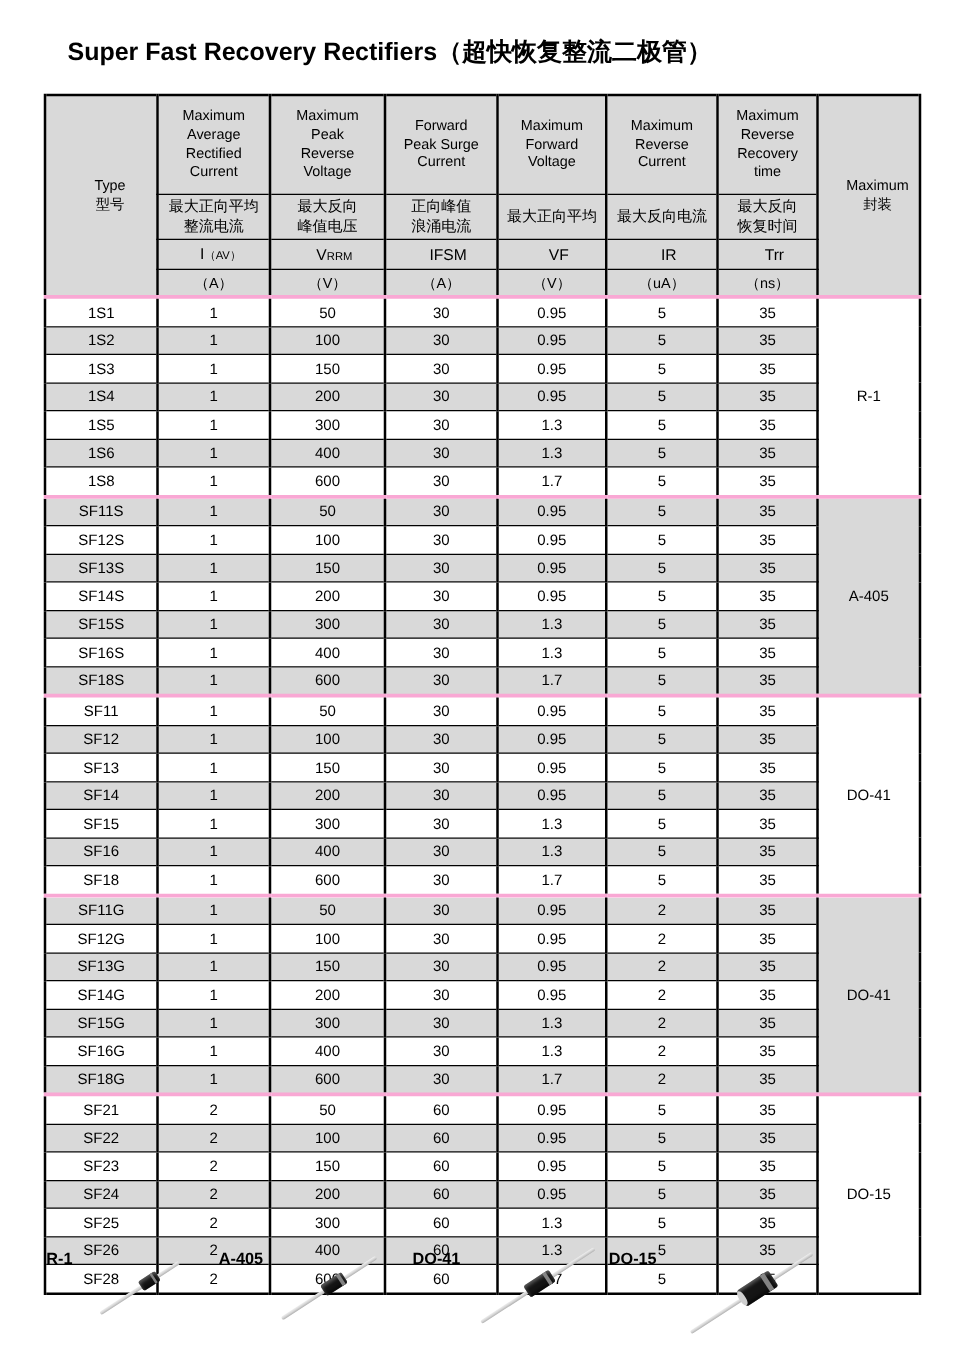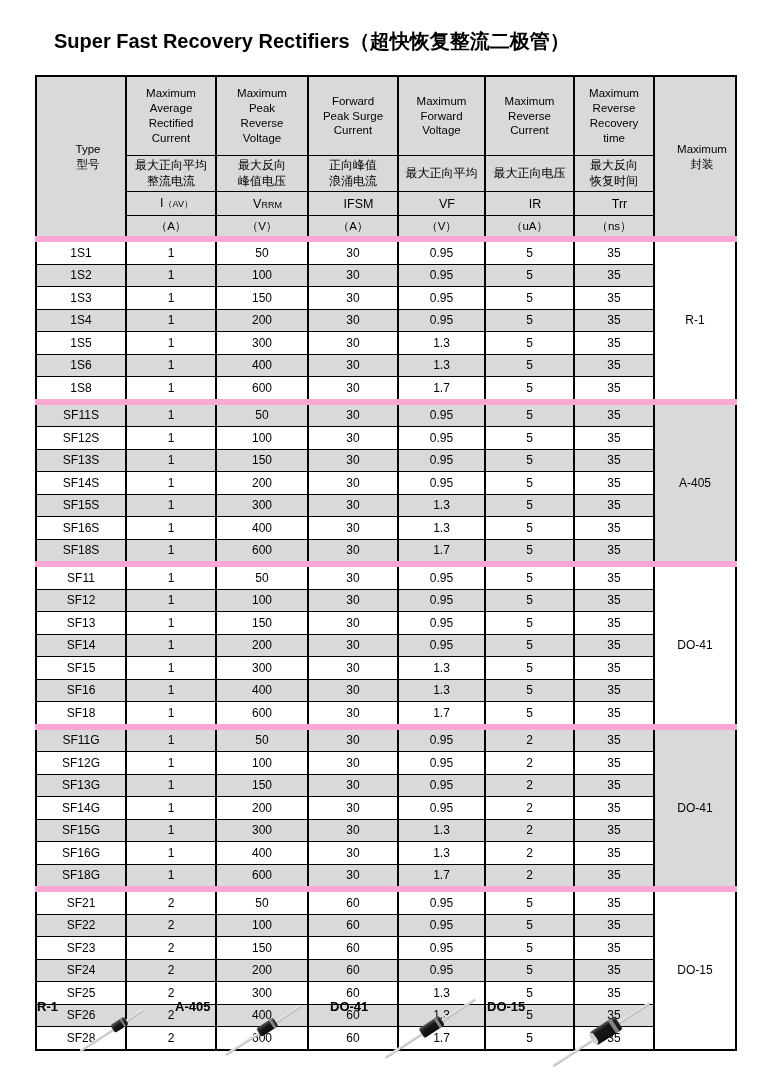--- a/index.html
+++ b/index.html
@@ -26,21 +26,21 @@
   .spec thead th { background:#d9d9d9; font-weight:normal; }
   tr.h-en th  { height:78px; font-size:11.5px; line-height:1.3; white-space:pre-line; }
   tr.h-zh th  { height:35px; font-size:12px;   line-height:1.3; white-space:pre-line; }
   tr.h-sym th { height:23px; font-size:12.5px;padding-left:12px; }
   tr.h-unit th{ height:20px; font-size:11.5px; border-bottom:2px solid #000; }
   .sym-sub { font-size:9px; }
   th.merged { font-size:12.5px; line-height:1.45;padding-left:15px; }
   .spec tbody td { height:21.5px; font-size:12px; background:#fff; }
   .spec tbody tr.shade td { background:#d9d9d9; }
   .spec tbody td.pkg { background:#fff; font-size:12px; }
-  .spec tbody tr.group-start td { border-top:6px solid #f9a8d4; }
+  .spec tbody tr.group-start td { border-top:3px solid #f9a8d4; }
   
   .pkg-label {
     position:absolute; top:999px; font-size:13px; font-weight:bold; white-space:nowrap;
   }
   .lbl-r1   { left:37px; }
   .lbl-a405 { left:175px; }
   .lbl-do41 { left:330px; }
   .lbl-do15 { left:487px; }
   .diode { position:absolute; height:16px; transform:rotate(-33deg); }
   .d-r1   { left:74px;  top:1022px; width:75px;  }
@@ -113,21 +113,21 @@
       <th rowspan="4" class="merged"><div>Maximum</div><div>封装</div></th>
     </tr>
     <tr class="h-zh">
       <th>最大正向平均
 整流电流</th>
       <th>最大反向
 峰值电压</th>
       <th>正向峰值
 浪涌电流</th>
       <th>最大正向平均</th>
-      <th>最大正向电压</th>
+      <th>最大反向电流</th>
       <th>最大反向
 恢复时间</th>
     </tr>
     <tr class="h-sym">
       <th><span>I</span><span class="sym-sub">（AV）</span></th>
       <th><span>V</span><span class="sym-sub">RRM</span></th>
       <th><span>IFSM</span><span class="sym-sub"></span></th>
       <th><span>VF</span><span class="sym-sub"></span></th>
       <th><span>IR</span><span class="sym-sub"></span></th>
       <th><span>Trr</span><span class="sym-sub"></span></th>

